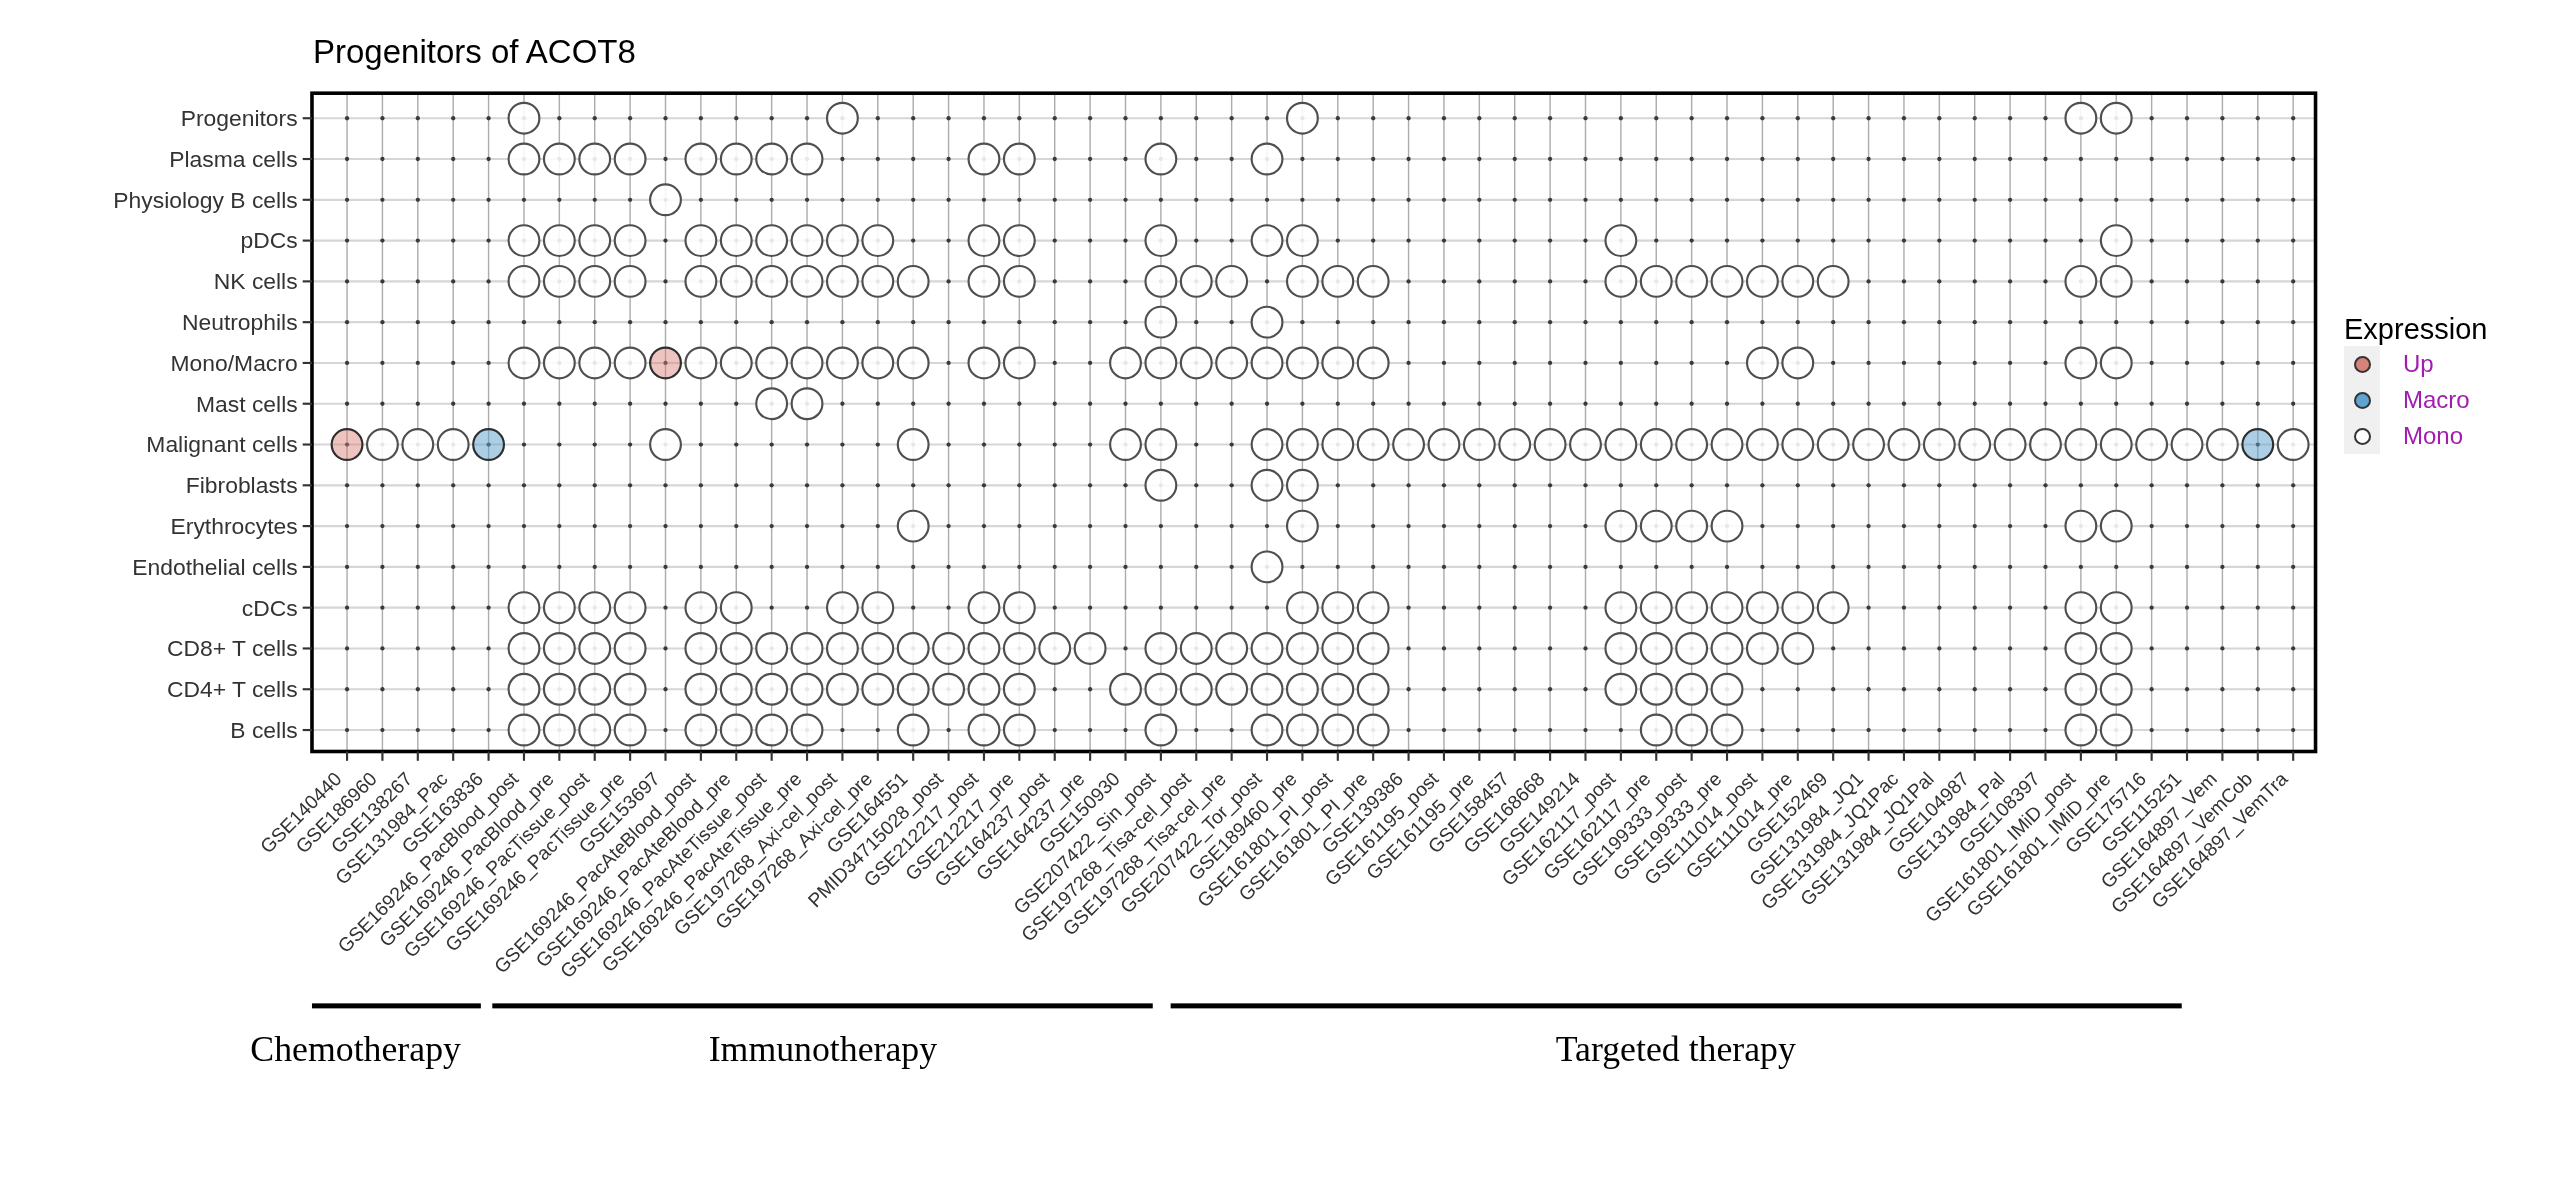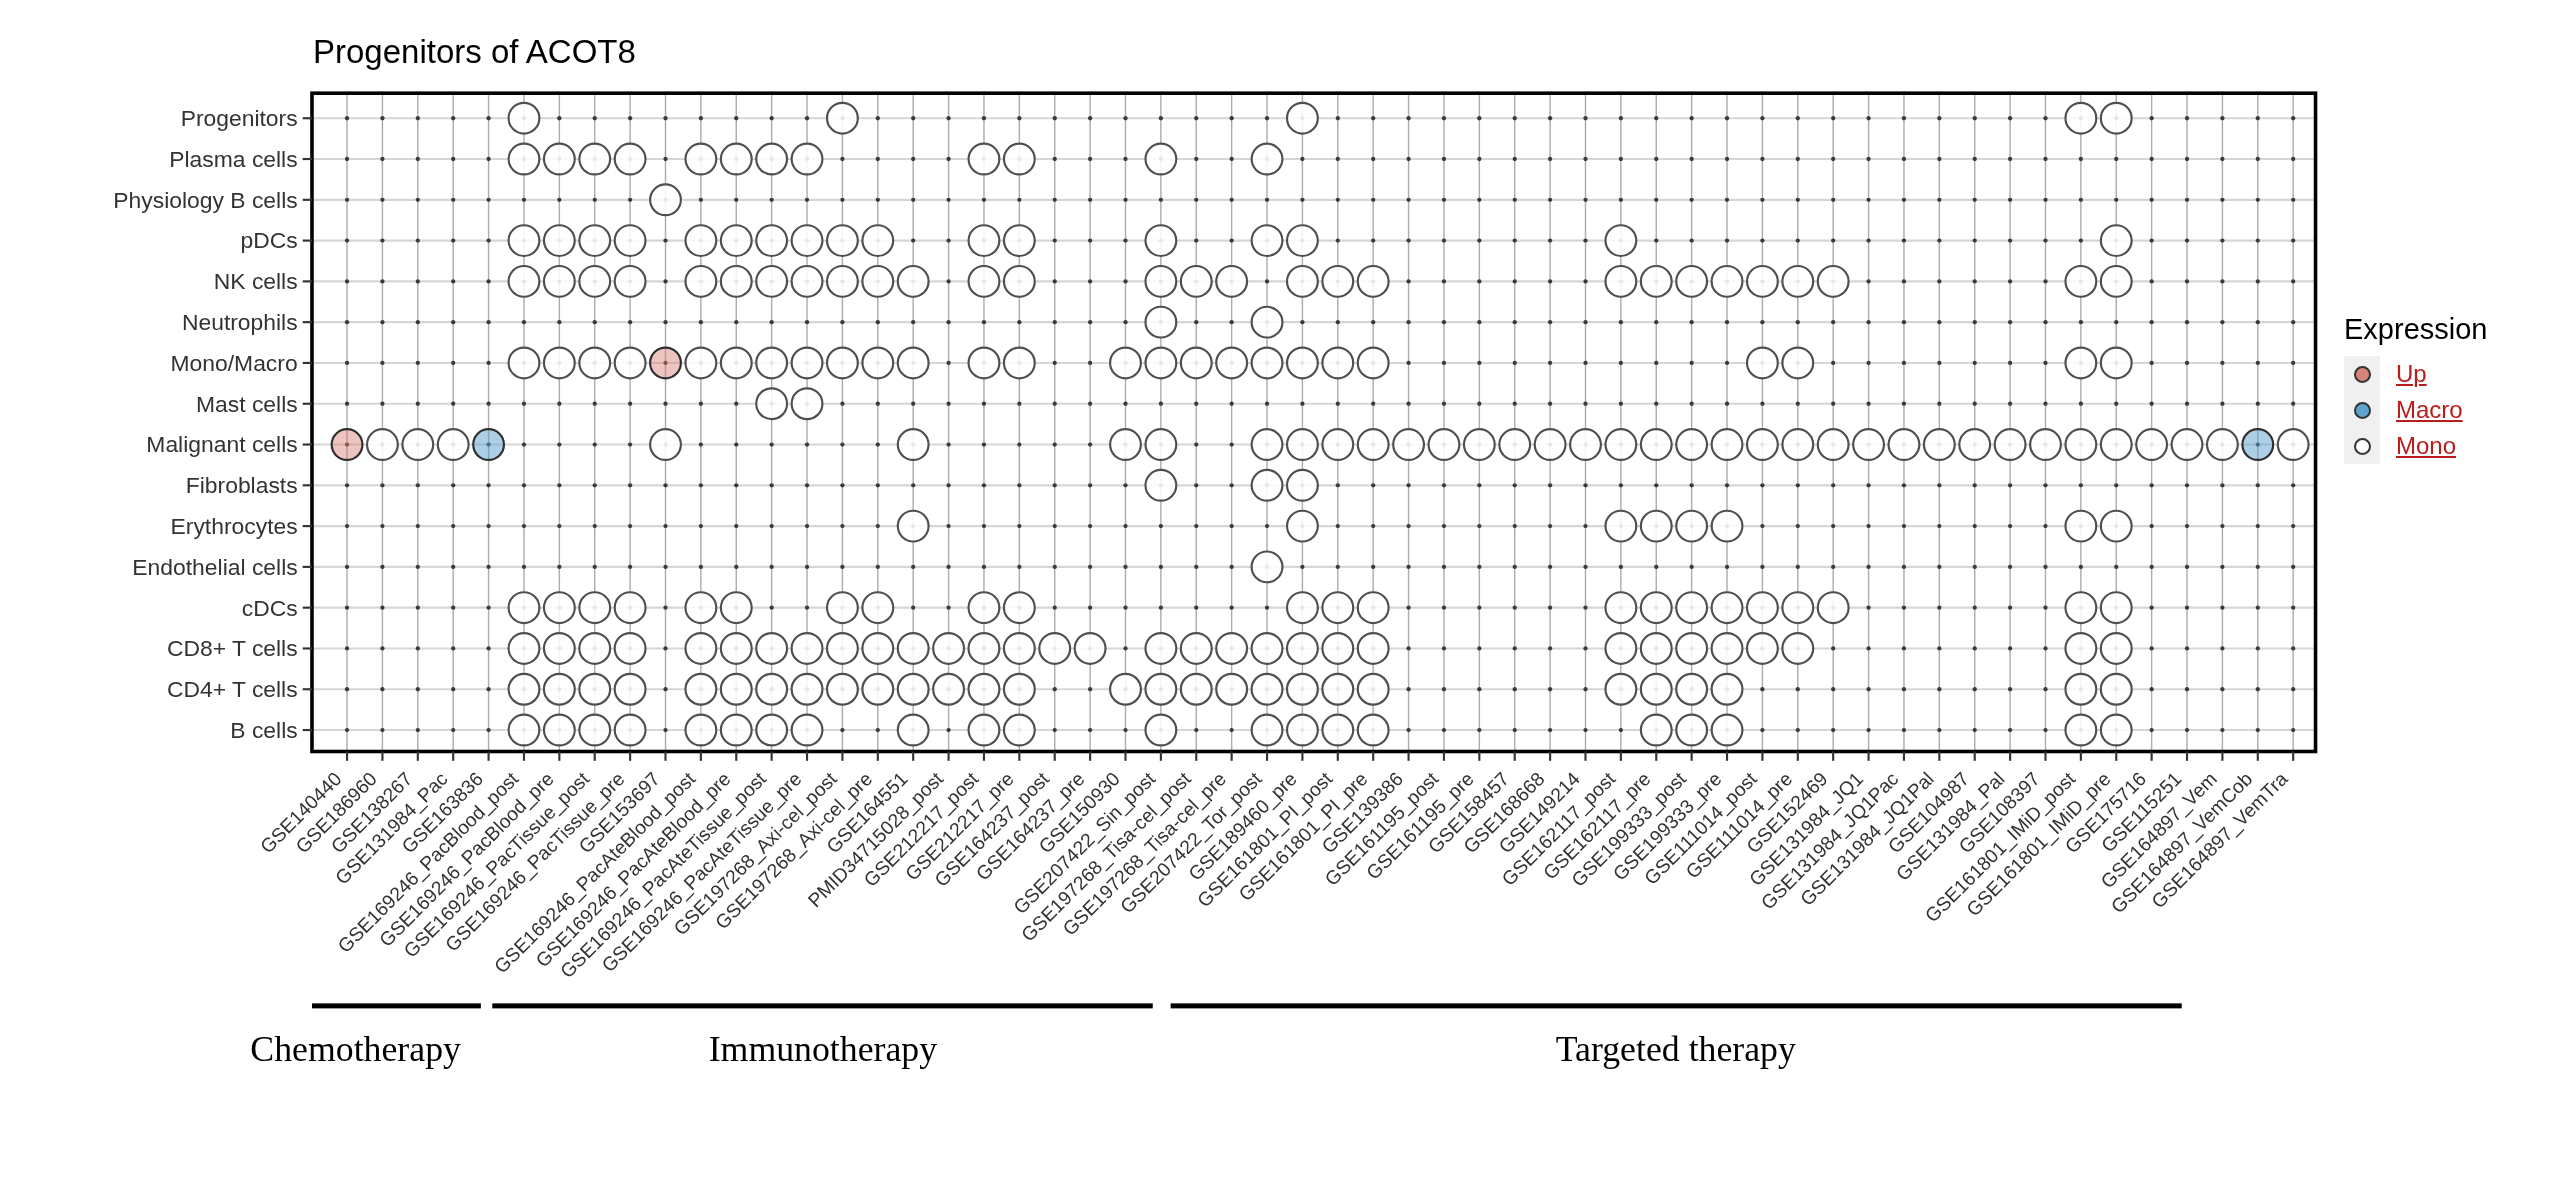--- a/index.html
+++ b/index.html
@@ -1,27 +1,27 @@
 <!DOCTYPE html>
 <html style="font-size:11.4px"><head>
 <meta charset="utf-8">
 <style>
   html,body{margin:0;padding:0;background:#ffffff;}
   .stage{position:relative;width:2576px;height:1181px;background:#ffffff;
          font-family:"Liberation Sans",sans-serif;overflow:hidden;}
   .chart-title{position:absolute;left:313px;top:33px;font-size:33px;color:#000;}
   #plot-svg{position:absolute;left:0;top:0;}
   .legend{position:absolute;left:2344px;top:313px;}
-  .legend-title{font-size:29px;color:#000;margin-bottom:10px;}
+  .legend-title{font-size:29px;color:#000;margin-bottom:0;}
   .legend-item{display:flex;align-items:center;height:36px;}
   .legend-key{width:36px;height:36px;background:#F0F0F0;display:flex;
               align-items:center;justify-content:center;}
   .legend-dot{width:17px;height:17px;border-radius:50%;border:2.1px solid #333;
               box-sizing:border-box;}
-  .legend-label{margin-left:16px;font-size:24px;color:#b91c1c;text-decoration:underline;}
+  .legend-label{margin-left:23px;font-size:24px;color:#a21caf;}
 </style>
 </head>
 <body>
 
 <div class="stage">
   <div class="chart-title">Progenitors of ACOT8</div>
   <svg id="plot-svg" width="2576" height="1181" viewBox="0 0 3600 1650">
       <line x1="436" x2="3236" y1="165" y2="165" stroke="#D6D6D6" stroke-width="3"></line>
       <line x1="436" x2="3236" y1="222" y2="222" stroke="#D6D6D6" stroke-width="3"></line>
       <line x1="436" x2="3236" y1="279" y2="279" stroke="#D6D6D6" stroke-width="3"></line>

